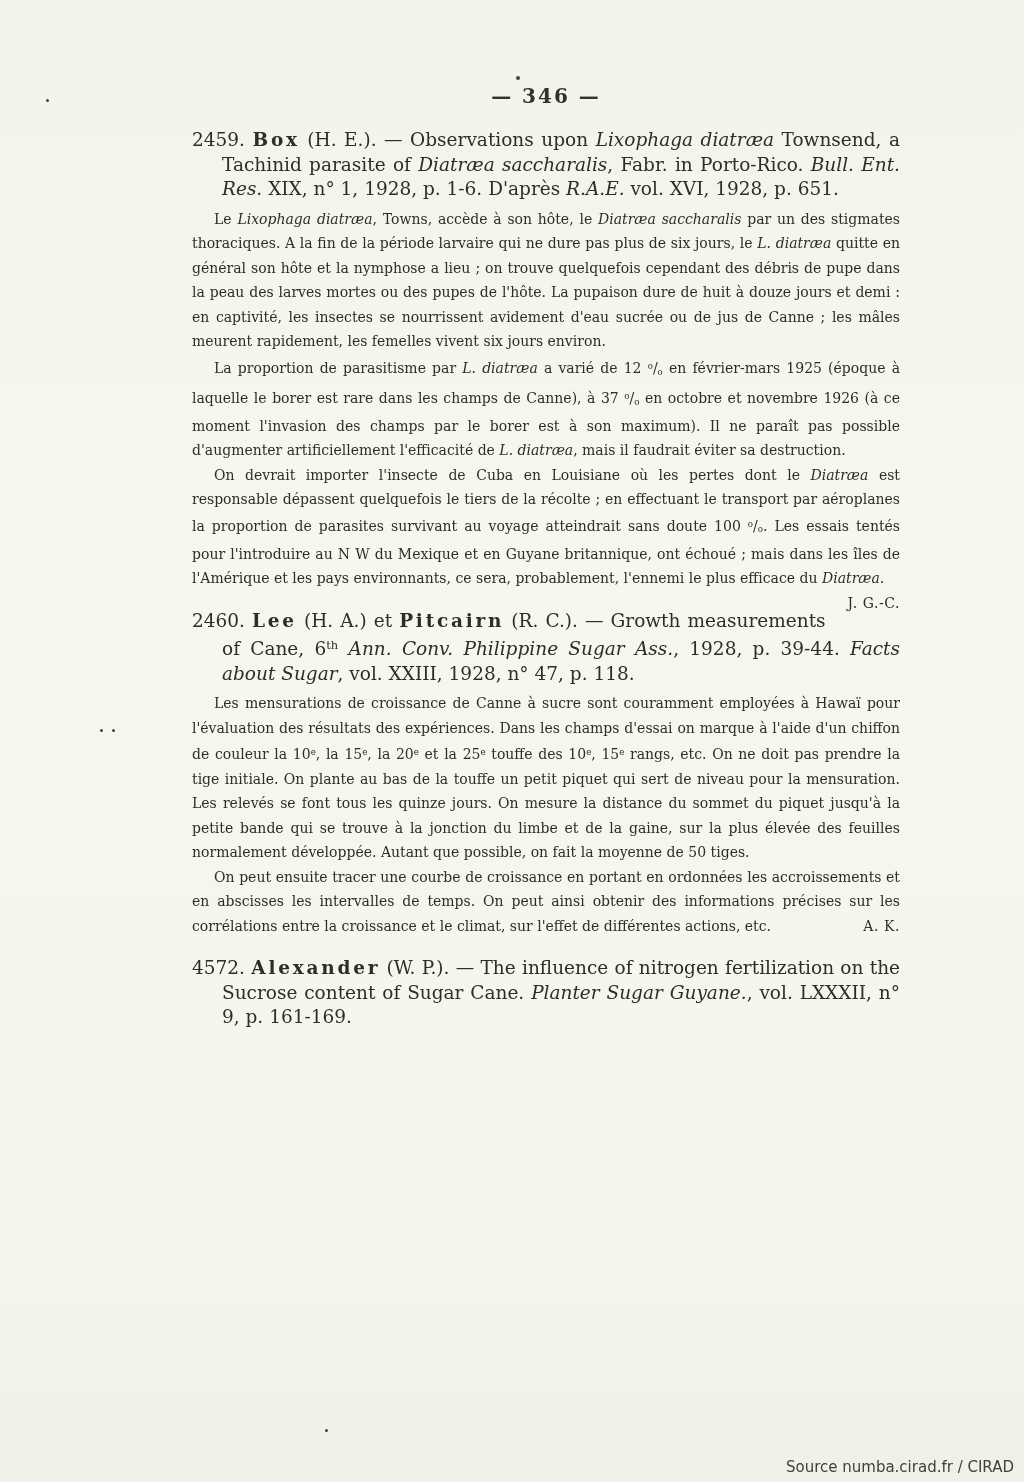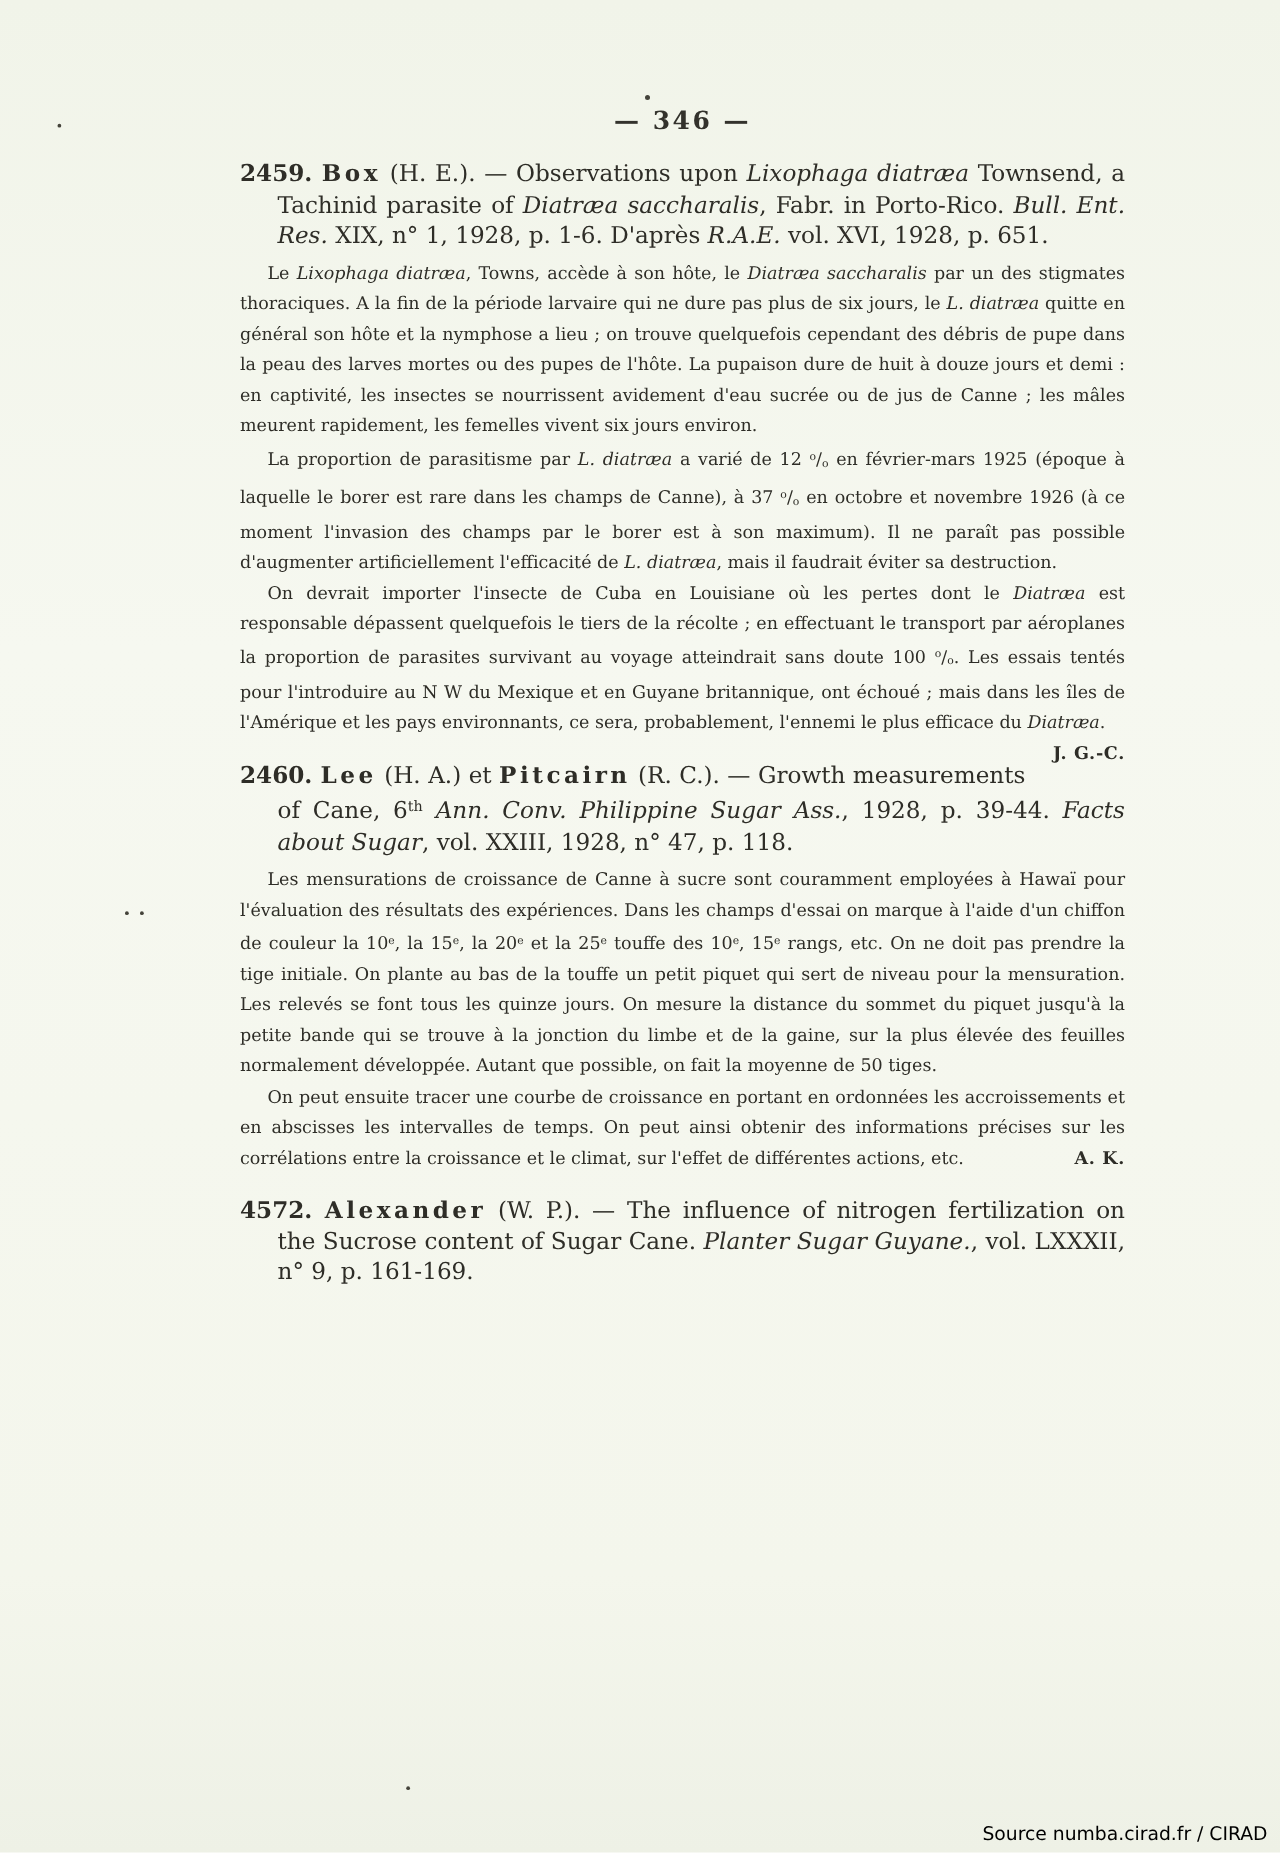--- a/index.html
+++ b/index.html
@@ -38,37 +38,37 @@
     padding-left: 30px;
     text-indent: -30px;
     margin-bottom: 5px !important;
   }
   .body {
     font-size: 14px;
     line-height: 24.5px;
     text-align: justify;
     text-indent: 22px;
   }
-  .seg-b { font-weight: 700; }
+  .seg-b { font-weight: 400; }
   .seg-name { font-weight: 700; letter-spacing: 0.15em; }
   .seg-i { font-style: italic; }
   .seg-sup { font-size: 0.62em; vertical-align: 0.5em; }
   .seg-sub { font-size: 0.62em; vertical-align: -0.15em; }
   .sig {
     float: right;
-    font-weight: 700;
+    font-weight: 400;
     letter-spacing: 0.04em;
   }
   .footer {
     position: absolute;
     right: 10px;
     bottom: 6px;
     font-family: "DejaVu Sans", "Liberation Sans", sans-serif;
     font-size: 15px;
-    color: #000000;
+    color: #404040;
   }
   .speck {
     position: absolute;
     background: #44433a;
     border-radius: 50%;
   }
   .speck.s1 { left: 516px; top: 76px;  width: 4px; height: 4px; }
   .speck.s2 { left: 46px;  top: 99px;  width: 3px; height: 3px; }
   .speck.s3 { left: 100px; top: 729px; width: 3px; height: 3px; }
   .speck.s4 { left: 112px; top: 729px; width: 3px; height: 3px; }

